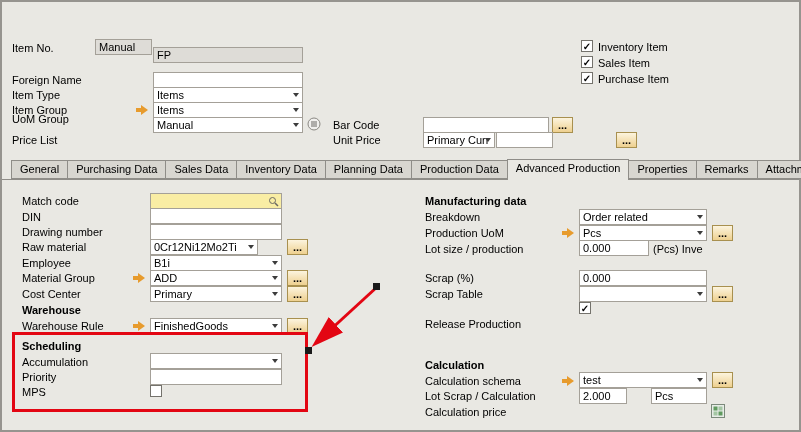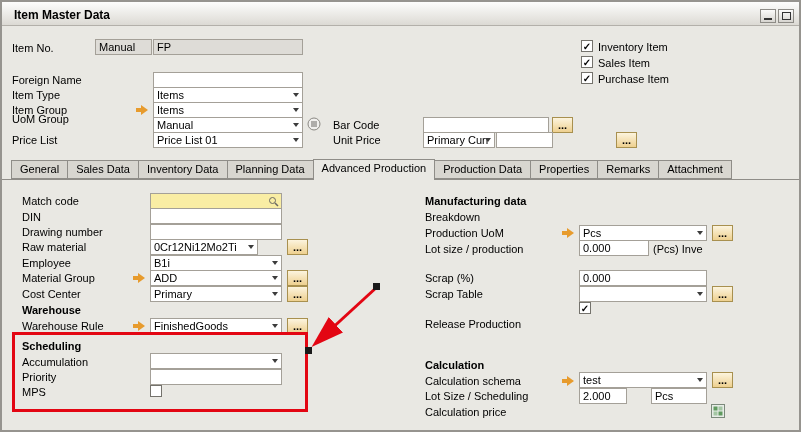--- a/index.html
+++ b/index.html
@@ -28,33 +28,24 @@
   #tabline{position:absolute;left:2px;top:179px;width:797px;height:1px;background:#8f8d88;z-index:1}
   #redbox{position:absolute;left:12px;top:332px;width:296px;height:80px;border:3px solid #e30613;z-index:40;pointer-events:none}
   #arrow{position:absolute;left:292px;top:275px;z-index:41;pointer-events:none}
   .icon{position:absolute}
 </style>
 </head>
 <body>
 
 <div id="win">
 
-  <div id="titlebar">
-    <span id="title">Item Master Data</span>
-    <span class="winbtn" style="left:758px">
-        <span class="minbar"></span>
-      </span>
-    <span class="winbtn" style="left:776px">
-        <span class="maxsq"></span>
-      </span>
-  </div>
 
   <span class="lbl" style="left:12px;top:42px">Item No.</span>
   <div class="fld gray" style="left:95px;top:39px;width:57px">Manual</div>
-  <div class="fld gray" style="left:153px;top:39px;width:150px">FP</div>
+  <div class="fld gray" style="left:153px;top:47px;width:150px">FP</div>
 
   <span class="cb" style="left:581px;top:40px">✓</span>
   <span class="lbl" style="left:598px;top:41px">Inventory Item</span>
   <span class="cb" style="left:581px;top:56px">✓</span>
   <span class="lbl" style="left:598px;top:57px">Sales Item</span>
   <span class="cb" style="left:581px;top:72px">✓</span>
   <span class="lbl" style="left:598px;top:73px">Purchase Item</span>
 
   <span class="lbl" style="left:12px;top:74px">Foreign Name</span>
   <div class="fld" style="left:153px;top:72px;width:150px"></div>
@@ -82,39 +73,36 @@
     <line x1="4" y1="5" x2="10" y2="5" stroke="#6d6b66"></line>
     <line x1="4" y1="7" x2="10" y2="7" stroke="#6d6b66"></line>
     <line x1="4" y1="9" x2="10" y2="9" stroke="#6d6b66"></line>
   </svg>
 
   <span class="lbl" style="left:333px;top:119px">Bar Code</span>
   <div class="fld" style="left:423px;top:117px;width:126px"></div>
   <button class="ell" style="left:552px;top:117px">...</button>
 
   <span class="lbl" style="left:12px;top:134px">Price List</span>
-  <div class="fld dd" style="left:153px;top:132px;width:150px">
-    <span>Price List 01</span>
-    <span class="ddar"></span>
-  </div>
   <span class="lbl" style="left:333px;top:134px">Unit Price</span>
   <div class="fld dd" style="left:423px;top:132px;width:72px">
     <span>Primary Curr</span>
     <span class="ddar"></span>
   </div>
   <div class="fld" style="left:496px;top:132px;width:57px"></div>
   <button class="ell" style="left:616px;top:132px">...</button>
 
   <div id="tabs">
     <span class="tab">General</span>
+    <span class="tab">Purchasing Data</span>
     <span class="tab">Sales Data</span>
     <span class="tab">Inventory Data</span>
     <span class="tab">Planning Data</span>
+    <span class="tab">Production Data</span>
     <span class="tab active">Advanced Production</span>
-    <span class="tab">Production Data</span>
     <span class="tab">Properties</span>
     <span class="tab">Remarks</span>
     <span class="tab">Attachment</span>
   </div>
   <div id="tabline"></div>
 
   <span class="lbl" style="left:22px;top:195px">Match code</span>
   <div class="fld yellow" style="left:150px;top:193px;width:132px">
     <span></span>
     <svg class="icon" style="right:2px;top:2px" width="11" height="11">
@@ -177,20 +165,24 @@
 
   <span class="lbl" style="left:22px;top:371px">Priority</span>
   <div class="fld" style="left:150px;top:369px;width:132px"></div>
 
   <span class="lbl" style="left:22px;top:386px">MPS</span>
   <span class="cb" style="left:150px;top:385px"></span>
 
   <span class="lbl hdr" style="left:425px;top:195px">Manufacturing data</span>
 
   <span class="lbl" style="left:425px;top:211px">Breakdown</span>
+  <div class="fld dd" style="left:579px;top:209px;width:128px">
+    <span>Order related</span>
+    <span class="ddar"></span>
+  </div>
 
   <span class="lbl" style="left:425px;top:227px">Production UoM</span>
   <span class="la" style="left:562px;top:228px"></span>
   <div class="fld dd" style="left:579px;top:225px;width:128px">
     <span>Pcs</span>
     <span class="ddar"></span>
   </div>
   <button class="ell" style="left:712px;top:225px">...</button>
 
   <span class="lbl" style="left:425px;top:243px">Lot size / production</span>
@@ -213,21 +205,21 @@
   <span class="lbl hdr" style="left:425px;top:359px">Calculation</span>
 
   <span class="lbl" style="left:425px;top:375px">Calculation schema</span>
   <span class="la" style="left:562px;top:376px"></span>
   <div class="fld dd" style="left:579px;top:372px;width:128px">
     <span>test</span>
     <span class="ddar"></span>
   </div>
   <button class="ell" style="left:712px;top:372px">...</button>
 
-  <span class="lbl" style="left:425px;top:390px">Lot Size / Scheduling</span>
+  <span class="lbl" style="left:425px;top:390px">Lot Scrap / Calculation</span>
   <div class="fld" style="left:579px;top:388px;width:48px">2.000</div>
   <div class="fld" style="left:651px;top:388px;width:56px">Pcs</div>
 
   <span class="lbl" style="left:425px;top:406px">Calculation price</span>
   <svg class="icon" style="left:711px;top:404px" width="14" height="14">
     <rect x="0.5" y="0.5" width="13" height="13" fill="#e7ece7" stroke="#7b8a7b"></rect>
     <rect x="2.5" y="2.5" width="4" height="4" fill="#5f9a5f"></rect>
     <rect x="7.5" y="2.5" width="4" height="4" fill="#a3c6a3"></rect>
     <rect x="2.5" y="7.5" width="4" height="4" fill="#a3c6a3"></rect>
     <rect x="7.5" y="7.5" width="4" height="4" fill="#5f9a5f"></rect>

